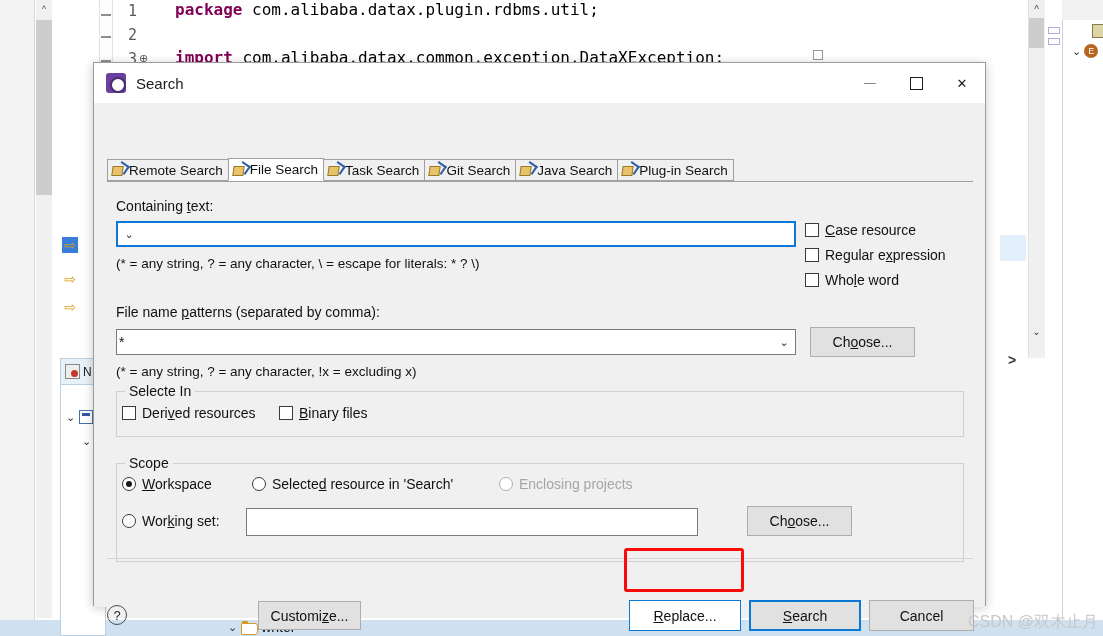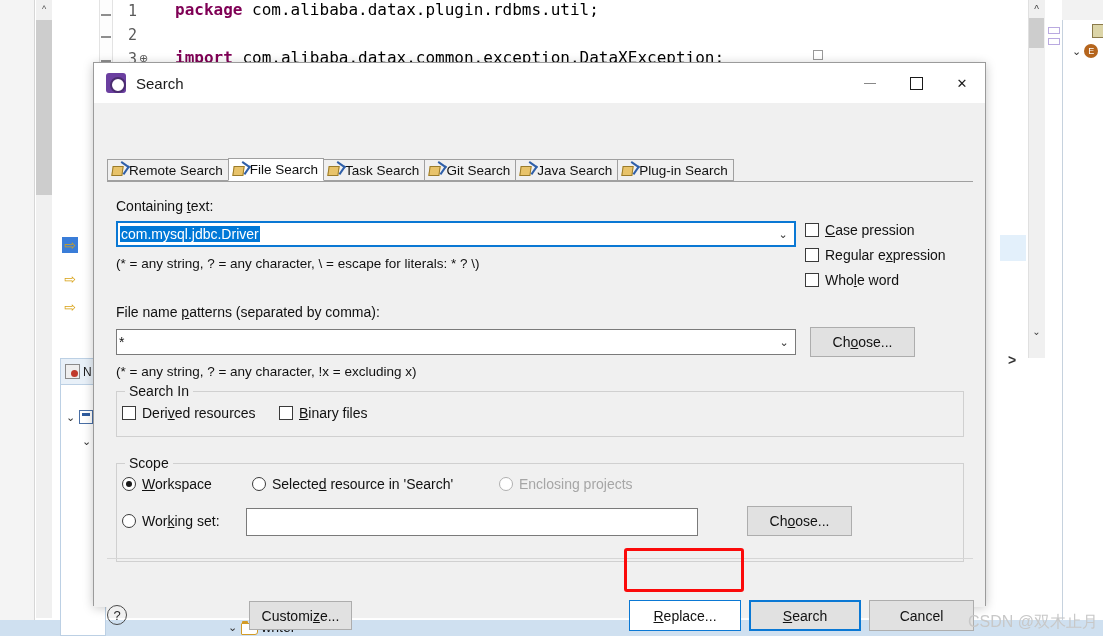--- a/index.html
+++ b/index.html
@@ -479,29 +479,28 @@
           <span class="tab-ico"></span>
           <span>Plug-in Search</span>
         </div>
       </div>
 
       <div class="form-area">
 
         <div class="lbl" style="position:absolute; left:9px; top:16px;"><span>Containing </span><u>t</u><span>ext:</span></div>
 
         <div class="combo focused" style="left:9px; top:39px; width:680px;">
-          <div class="combo-text"><span class="selected-text">com.mysql.jdbc.Driver</span></div>
           <div class="combo-arrow">⌄</div>
         </div>
 
         <div class="hint" style="position:absolute; left:9px; top:74px;">(* = any string, ? = any character, \ = escape for literals: * ? \)</div>
 
         <div class="cb-row" style="left:698px; top:40px;">
           <span class="cb"></span>
-          <span class="lbl"><span></span><u>C</u><span>ase pression</span></span>
+          <span class="lbl"><span></span><u>C</u><span>ase resource</span></span>
         </div>
         <div class="cb-row" style="left:698px; top:65px;">
           <span class="cb"></span>
           <span class="lbl"><span>Regular e</span><u>x</u><span>pression</span></span>
         </div>
         <div class="cb-row" style="left:698px; top:90px;">
           <span class="cb"></span>
           <span class="lbl"><span>Who</span><u>l</u><span>e word</span></span>
         </div>
 
@@ -514,21 +513,21 @@
 
         <div class="btn" style="position:absolute; left:703px; top:145px; width:105px; height:30px;">
             <span>Ch</span>
             <u>o</u>
             <span>ose...</span>
           </div>
 
         <div class="hint" style="position:absolute; left:9px; top:182px;">(* = any string, ? = any character, !x = excluding x)</div>
 
         <div class="groupbox" style="left:9px; top:209px; width:848px; height:46px;">
-          <span class="group-title">Search In</span>
+          <span class="group-title">Selecte In</span>
         </div>
         <div class="cb-row" style="left:15px; top:223px;">
           <span class="cb"></span>
           <span class="lbl"><span>Deri</span><u>v</u><span>ed resources</span></span>
         </div>
         <div class="cb-row" style="left:172px; top:223px;">
           <span class="cb"></span>
           <span class="lbl"><span></span><u>B</u><span>inary files</span></span>
         </div>
 
@@ -559,21 +558,21 @@
           </div>
 
       </div>
 
       <div class="hr" style="top:455px;"></div>
 
       <div class="help-ico" style="left:13px; top:502px;">
           <span>?</span>
         </div>
 
-      <div class="btn" style="position:absolute; left:155px; top:498px; width:103px; height:29px;">
+      <div class="btn" style="position:absolute; left:164px; top:498px; width:103px; height:29px;">
           <span>Customi</span>
           <u>z</u>
           <span>e...</span>
         </div>
 
       <div class="btn focus-white" style="position:absolute; left:535px; top:497px; width:112px; height:31px;">
           <span></span>
           <u>R</u>
           <span>eplace...</span>
         </div>

